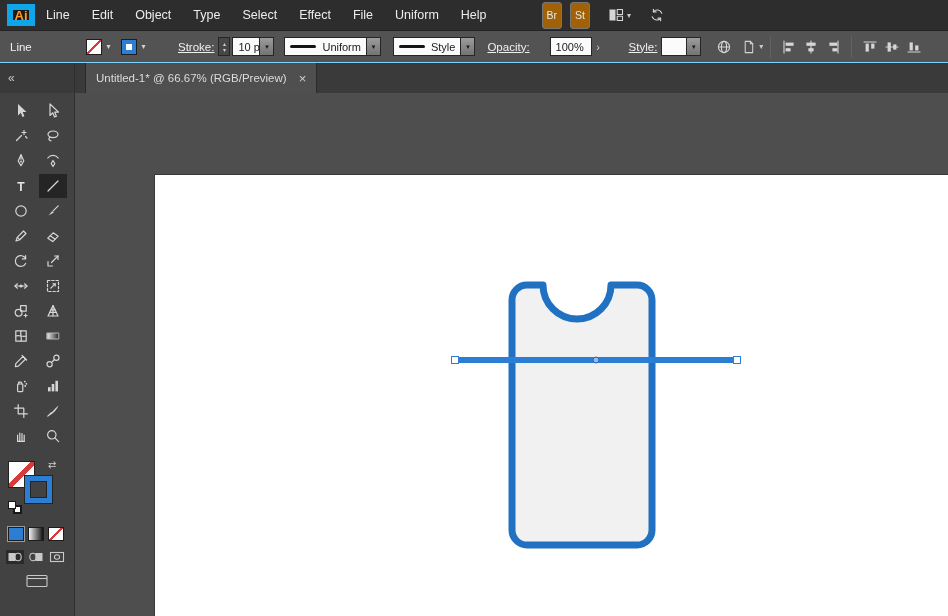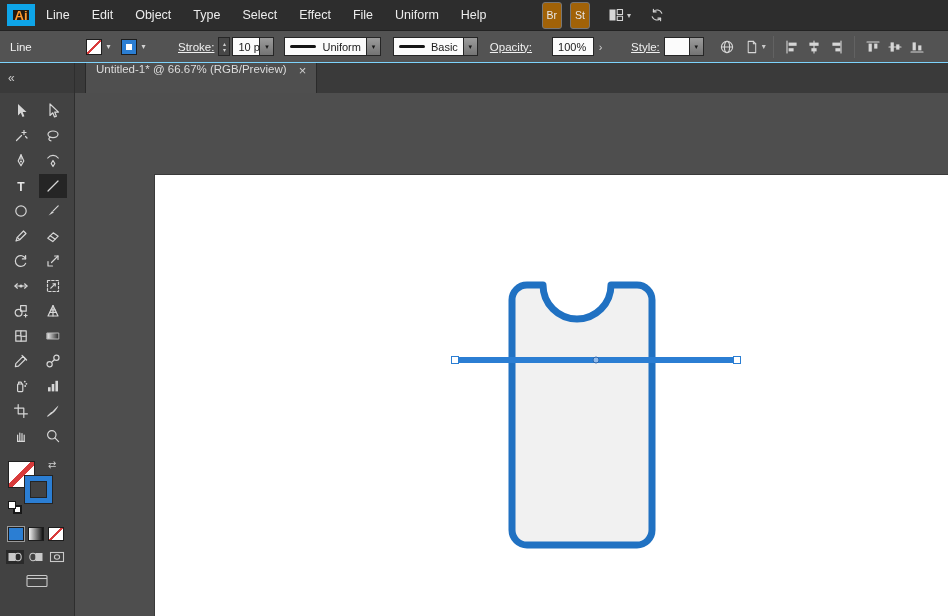--- a/index.html
+++ b/index.html
@@ -72,21 +72,21 @@
   .modebtn{width:18px;height:14px;display:flex;align-items:center;justify-content:center}
   .modebtn.sel{background:#2a2a2a}
   .mi{width:16px;height:12px;display:block}
   .mi *{fill:none;stroke:#c9c9c9;stroke-width:1.1}
   .mi .f{fill:#c9c9c9;stroke:none}
   .screenmode{margin:9px auto 0 auto;width:30px;height:16px;display:flex;align-items:center;justify-content:center}
 
   
   .main{flex:1;display:flex;flex-direction:column;min-width:0}
   .tabbar{flex:0 0 30px;height:30px;background:#3a3a3a;display:flex;align-items:center}
-  .tab{height:30px;margin-left:10px;background:#4f4f4f;display:flex;align-items:flex-start;padding:0 10px;
+  .tab{height:30px;margin-left:10px;background:#4f4f4f;display:flex;align-items:center;padding:0 10px;
        font-size:11.5px;color:#dcdcdc;border-left:1px solid #2a2a2a;border-right:1px solid #2a2a2a}
   .tab-close{margin-left:12px;font-size:13px;color:#cfcfcf}
   .canvasarea{flex:1;position:relative;background:#4e4e4e;overflow:hidden}
   .artboard{position:absolute;left:80px;top:82px;width:793px;height:441px;background:#fff;box-shadow:0 0 0 1px #3a3a3a}
   .scene{position:absolute;left:0;top:0;width:873px;height:523px}
 </style>
 </head>
 <body>
 
 <div class="app">
@@ -142,21 +142,21 @@
     <div class="dropbtn">▾</div>
 
     <div class="field" style="margin-left:10px">
       <span class="linepreview"></span>
       <span>Uniform</span>
     </div>
     <div class="dropbtn">▾</div>
 
     <div class="field" style="margin-left:12px">
       <span class="linepreview"></span>
-      <span>Basic</span>
+      <span>Style</span>
     </div>
     <div class="dropbtn">▾</div>
 
     <div class="link" style="margin-left:12px">Opacity:</div>
     <div class="field" style="width:42px;margin-left:20px">100%</div>
     <div class="chev" style="font-size:11px">›</div>
 
     <div class="link" style="margin-left:24px">Style:</div>
     <div class="field" style="width:26px;margin-left:4px"></div>
     <div class="dropbtn">▾</div>

